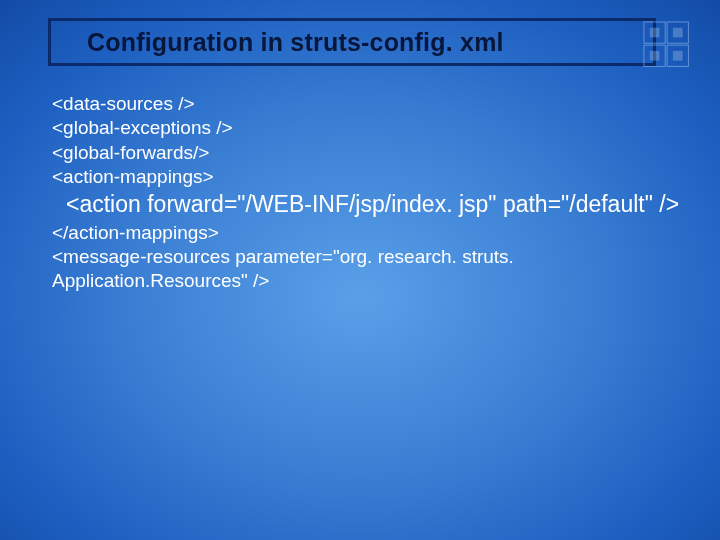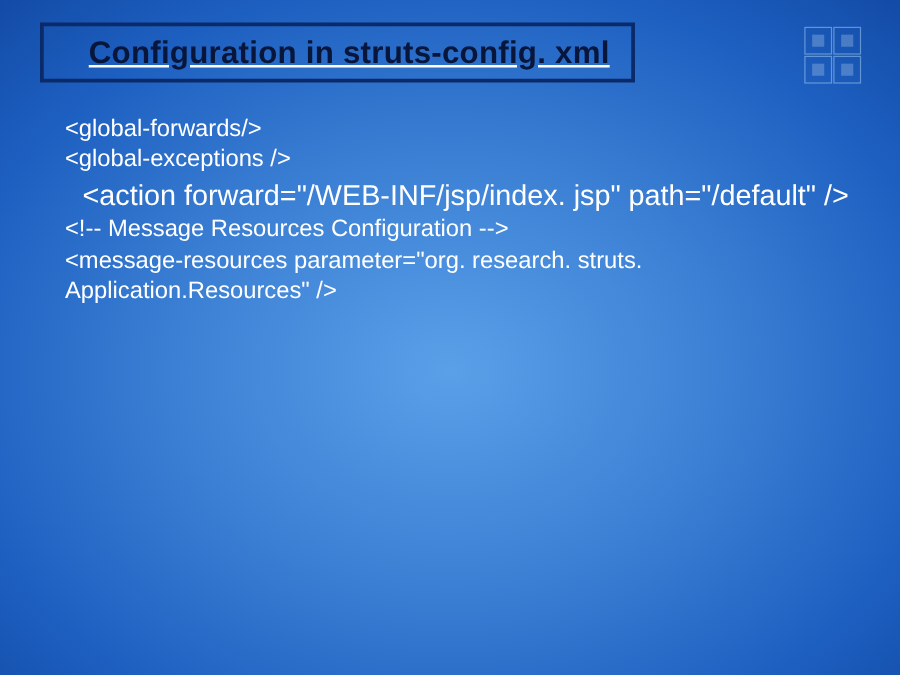--- a/index.html
+++ b/index.html
@@ -11,29 +11,28 @@
       #3b7fd4 25%,
       #1d5fc0 45%,
       #0a3a90 70%,
       #062560 100%);
     position: relative;
     color: #fff;
   }
   .title-box {
     position: absolute;
     top: 18px;
-    left: 32px;
-    width: 476px;
+    left: 48px;
+    width: 608px;
     height: 48px;
     border: 3px solid #0a2a6a;
     background: transparent;
     display: flex;
     align-items: center;
     padding-left: 36px;
-    text-decoration: underline;
   }
   .title-text {
     color: #07163a;
     font-weight: bold;
     font-size: 25px;
     font-family: Arial, sans-serif;
     letter-spacing: 0.2px;
   }
   .motif {
     position: absolute;
@@ -79,18 +78,20 @@
       <rect x="26" y="26" width="22" height="22"></rect>
       <rect x="8" y="8" width="10" height="10" fill="#cfe4f7" stroke="none" opacity="0.5"></rect>
       <rect x="32" y="8" width="10" height="10" fill="#cfe4f7" stroke="none" opacity="0.5"></rect>
       <rect x="8" y="32" width="10" height="10" fill="#cfe4f7" stroke="none" opacity="0.5"></rect>
       <rect x="32" y="32" width="10" height="10" fill="#cfe4f7" stroke="none" opacity="0.5"></rect>
     </g>
   </svg>
 </div>
 
 <div class="content">
+  <div class="l1">&lt;data-sources /&gt;</div>
+  <div class="l1">&lt;global-exceptions /&gt;</div>
   <div class="l1">&lt;global-forwards/&gt;</div>
-  <div class="l1">&lt;global-exceptions /&gt;</div>
+  <div class="l1">&lt;action-mappings&gt;</div>
   <div class="bigline">&lt;action forward="/WEB-INF/jsp/index. jsp" path="/default" /&gt;</div>
-  <div class="l1">&lt;!-- Message Resources Configuration --&gt;</div>
+  <div class="l1">&lt;/action-mappings&gt;</div>
   <div class="l1">&lt;message-resources parameter="org. research. struts. Application.Resources" /&gt;</div>
 </div>
 
 </body></html>

